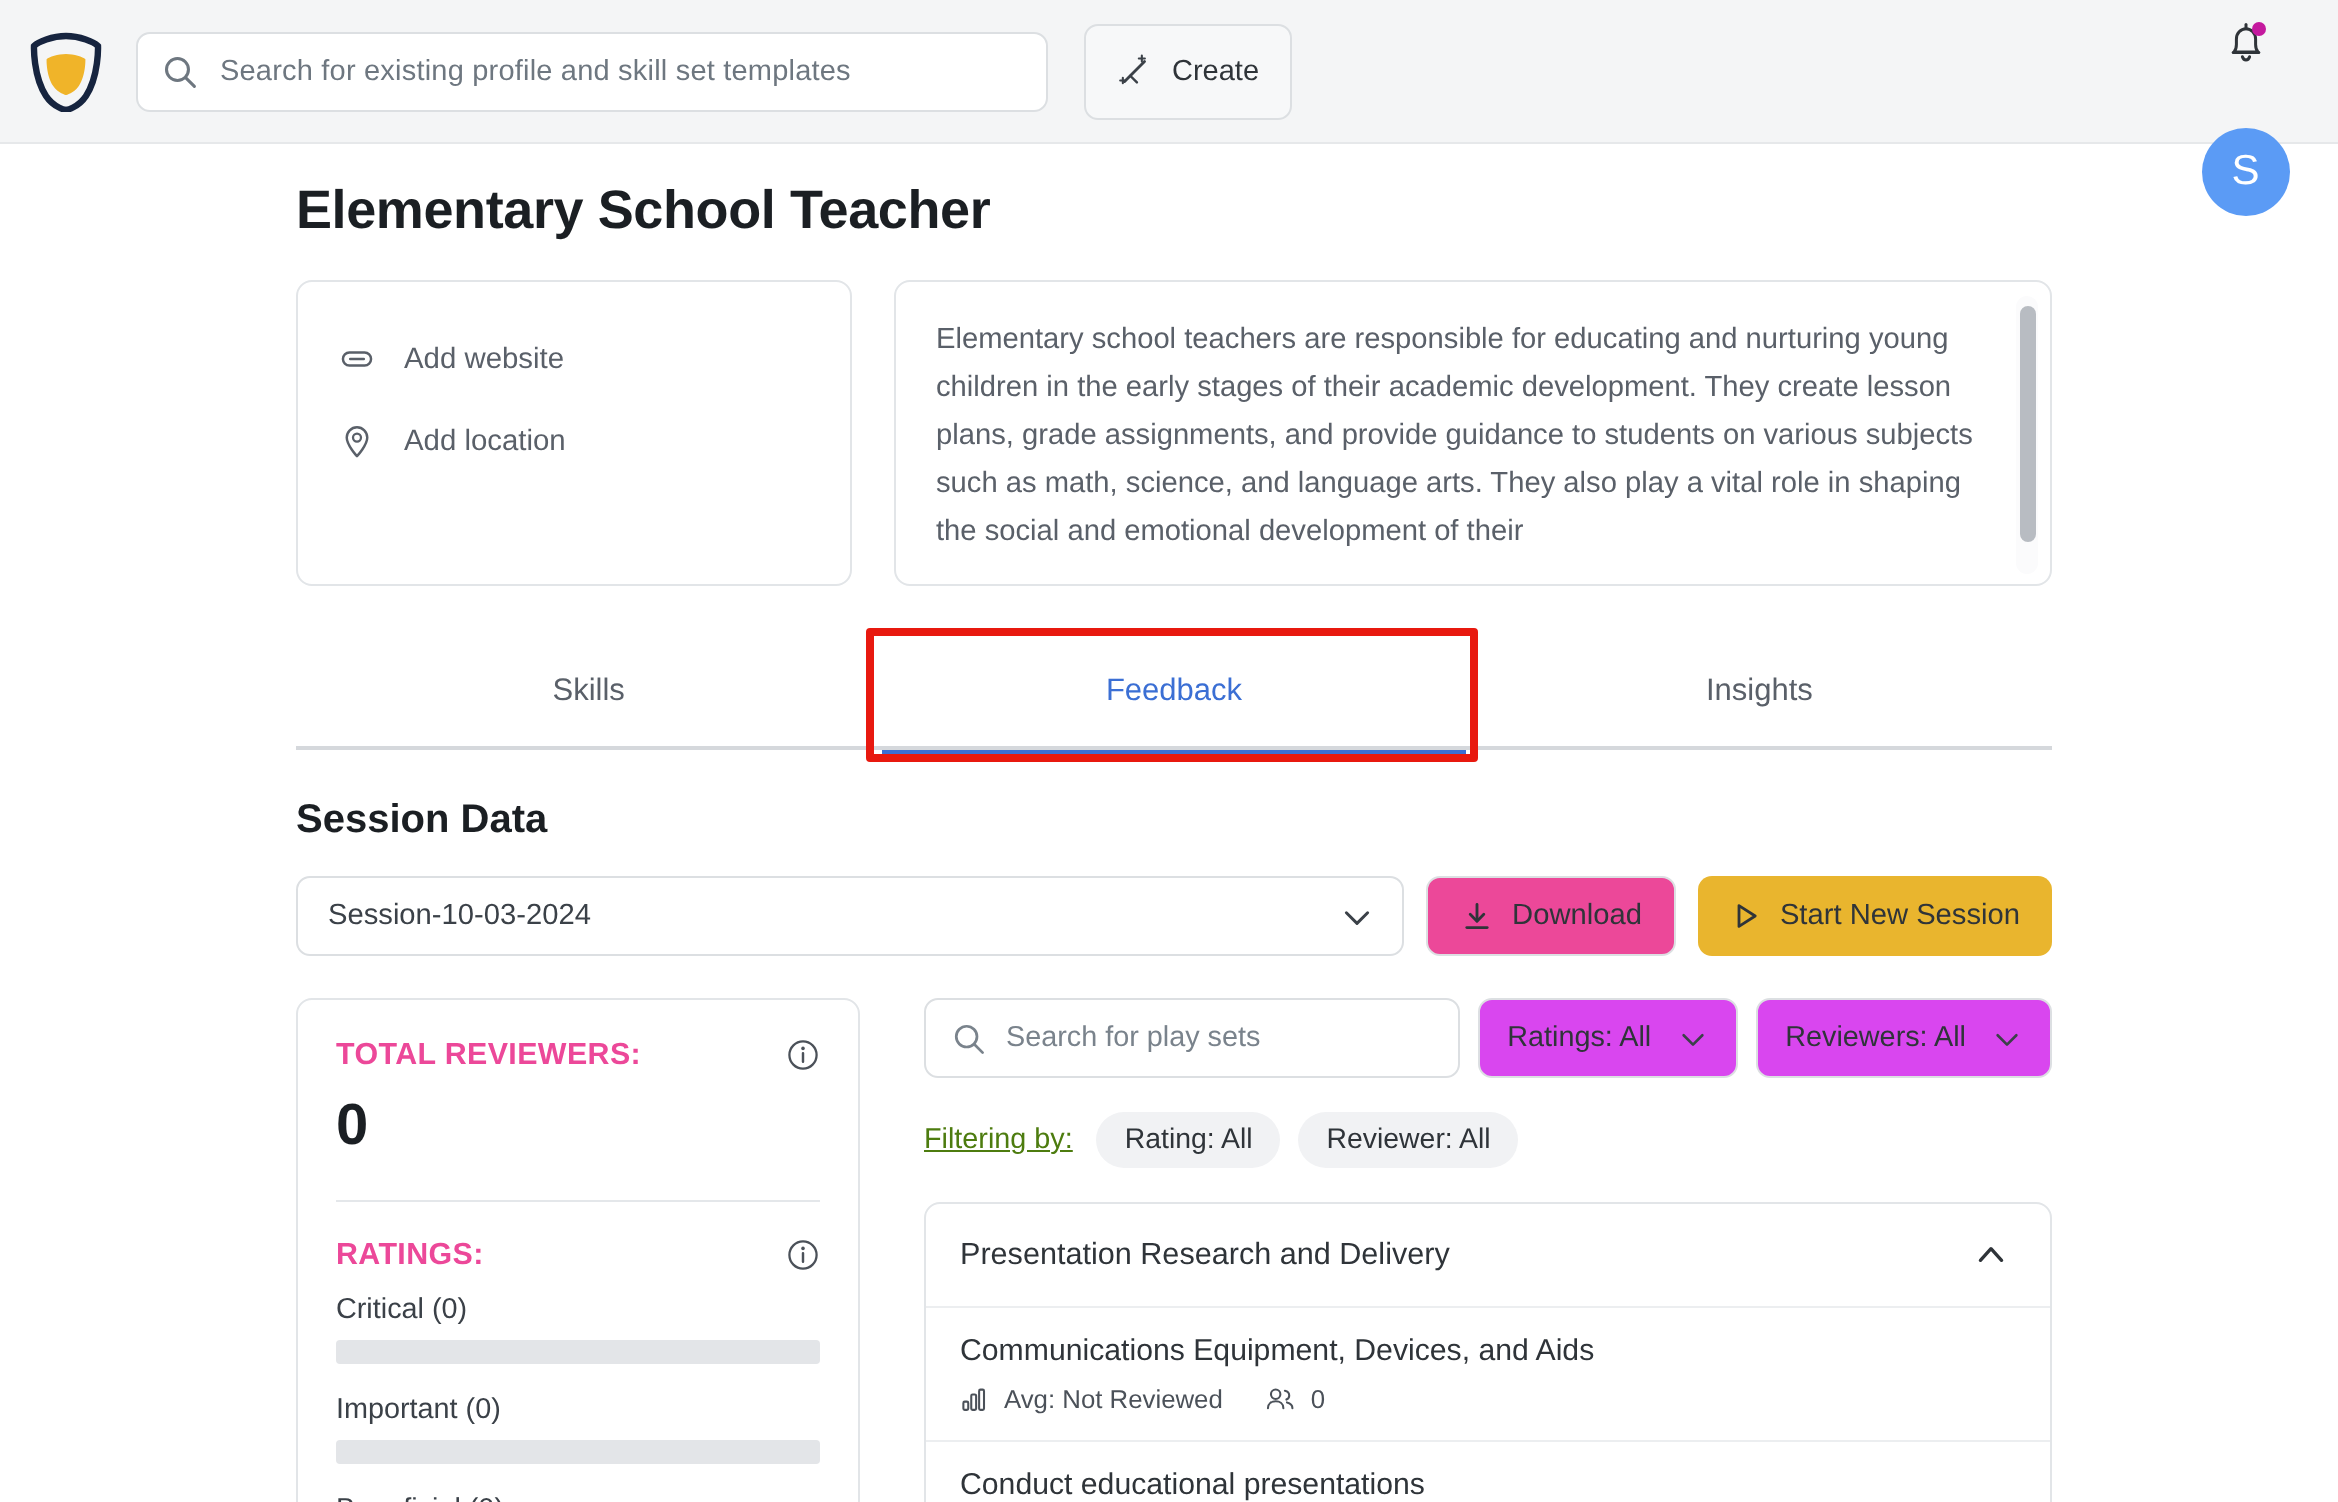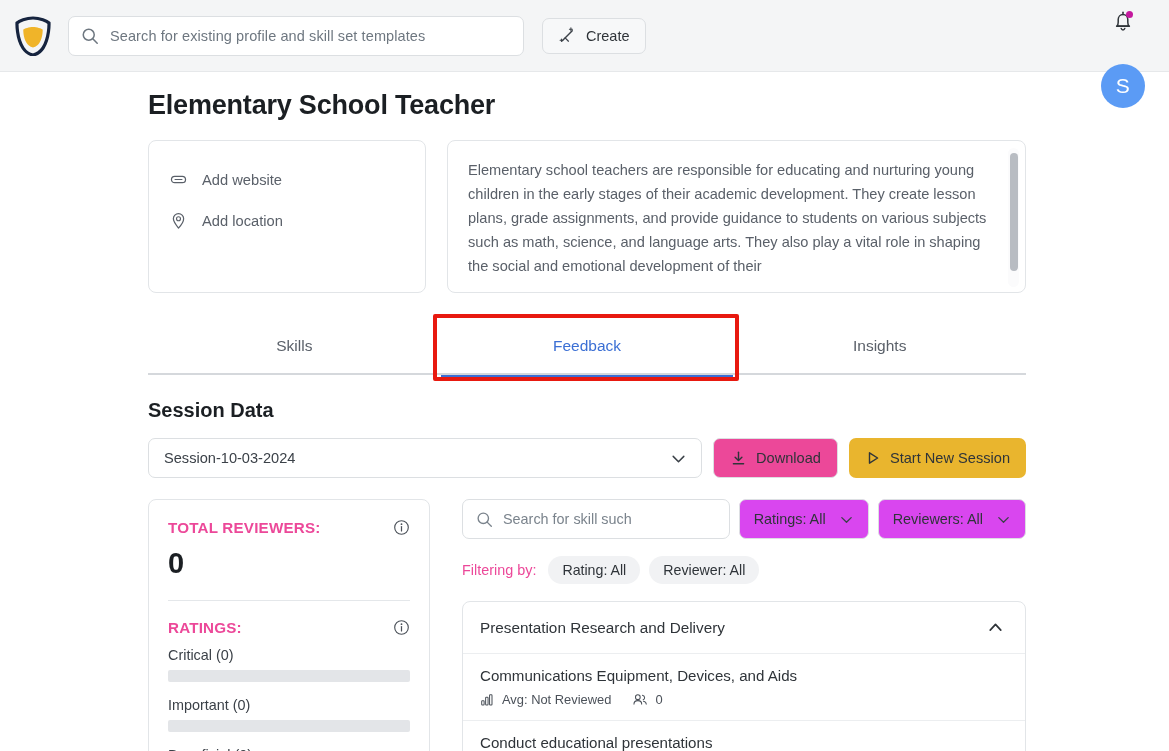--- a/index.html
+++ b/index.html
@@ -31,21 +31,21 @@
     padding: 0 12px;
     flex: 0 0 auto;
   }
   .searchbox .sicon { width: 18px; height: 18px; flex: 0 0 auto; margin-right: 11px; }
   .search-placeholder {
     font-size: 14.5px; color: #6e7780; letter-spacing: .1px; white-space: nowrap;
   }
 
   .create-btn {
     margin-left: 18px;
-    height: 36px; min-width: 98px;
+    height: 48px; min-width: 98px;
     background: #f7f8f9;
     border: 1px solid #dcdfe2;
     border-radius: 7px;
     display: flex; align-items: center; justify-content: center;
     gap: 9px; padding: 0 15px;
     font-size: 14.5px; color: #2f3439;
     cursor: pointer; flex: 0 0 auto;
   }
 
   .topbar-right {
@@ -201,21 +201,21 @@
   }
   .skill-search-ph { font-size: 14.4px; color: #7a838c; }
   .filter-btn {
     height: 40px; border: 1px solid #dcdfe2; border-radius: 7px; background: #d946ef;
     display: flex; align-items: center; gap: 13px; padding: 0 14px;
     font-size: 14.4px; color: #2f3439; cursor: pointer; white-space: nowrap;
   }
   .filtering-row {
     display: flex; align-items: center; gap: 9px; margin-top: 17px;
   }
-  .filtering-label { font-size: 14.4px; color: #ec4899; margin-right: 3px; }
+  .filtering-label { font-size: 14.4px; color: #4d7c0f; margin-right: 3px; text-decoration: underline; }
   .chip {
     background: #f1f2f4; border-radius: 14px; padding: 6px 14px;
     font-size: 14.2px; color: #2f3439; cursor: pointer; white-space: nowrap;
   }
 
   .group-card {
     margin-top: 17px; width: 564px;
     border: 1px solid #e2e5e8; border-radius: 8px; background: #fff;
     overflow: hidden;
   }
@@ -398,21 +398,21 @@
         </div>
       </div>
 
       <div class="skills-panel">
         <div class="skills-toolbar">
           <div class="skill-search">
             <svg width="17" height="17" viewBox="0 0 20 20">
               <circle cx="8.6" cy="8.6" r="6.1" fill="none" stroke="#7a838c" stroke-width="1.6"></circle>
               <line x1="13.1" y1="13.1" x2="18" y2="18" stroke="#7a838c" stroke-width="1.6" stroke-linecap="round"></line>
             </svg>
-            <span class="skill-search-ph">Search for skill such</span>
+            <span class="skill-search-ph">Search for play sets</span>
           </div>
 
           <div class="filter-btn">
             <span>Ratings: All</span>
             <svg width="15" height="15" viewBox="0 0 16 16">
               <polyline points="3,6 8,11 13,6" fill="none" stroke="#3b4148" stroke-width="1.4" stroke-linecap="round" stroke-linejoin="round"></polyline>
             </svg>
           </div>
 
           <div class="filter-btn">

